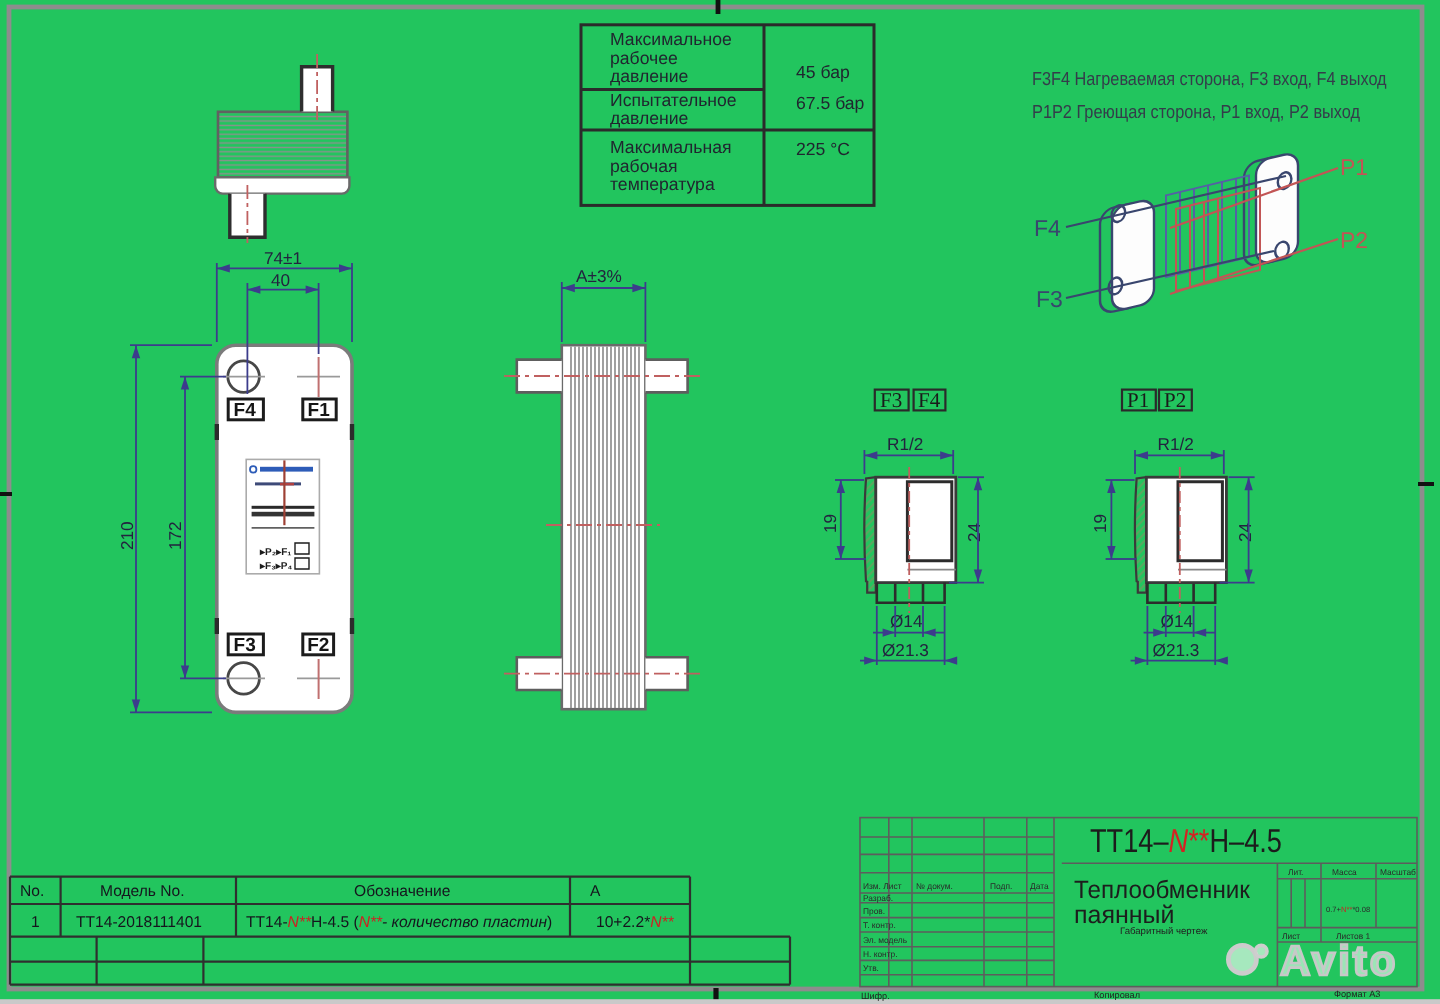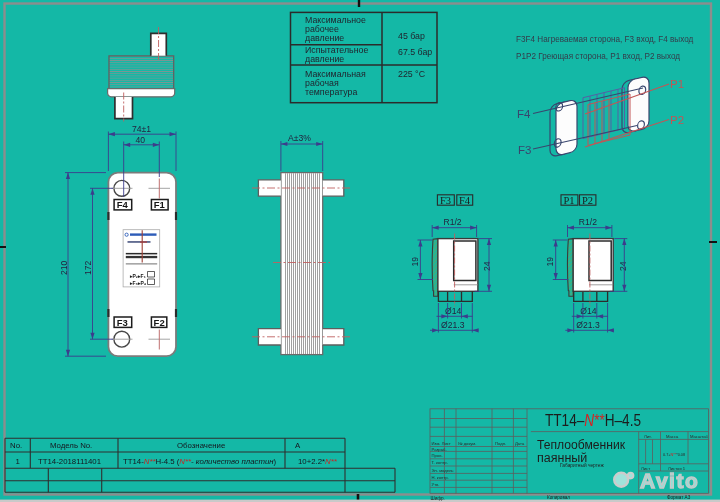--- a/index.html
+++ b/index.html
@@ -1,16 +1,16 @@
 <!DOCTYPE html>
 <html><head>
 <meta charset="utf-8">
 <style>
 html,body{margin:0;padding:0;}
-#page{position:relative;width:720px;height:502px;background:#14b8a6;font-family:"Liberation Sans",sans-serif;overflow:hidden;}
+#page{position:relative;width:720px;height:502px;background:#22c55e;font-family:"Liberation Sans",sans-serif;overflow:hidden;}
 </style>
 </head>
 <body>
 <div id="page">
 <svg width="720" height="502" viewBox="0 0 720 502" font-family="Liberation Sans, sans-serif">
 <defs>
 <pattern id="hH" width="4" height="2.2" patternUnits="userSpaceOnUse">
           <line x1="0" y1="1.1" x2="4" y2="1.1" stroke="#8f8f8f" stroke-width="0.7"></line>
         </pattern>
 <pattern id="hV" width="2" height="4" patternUnits="userSpaceOnUse">

